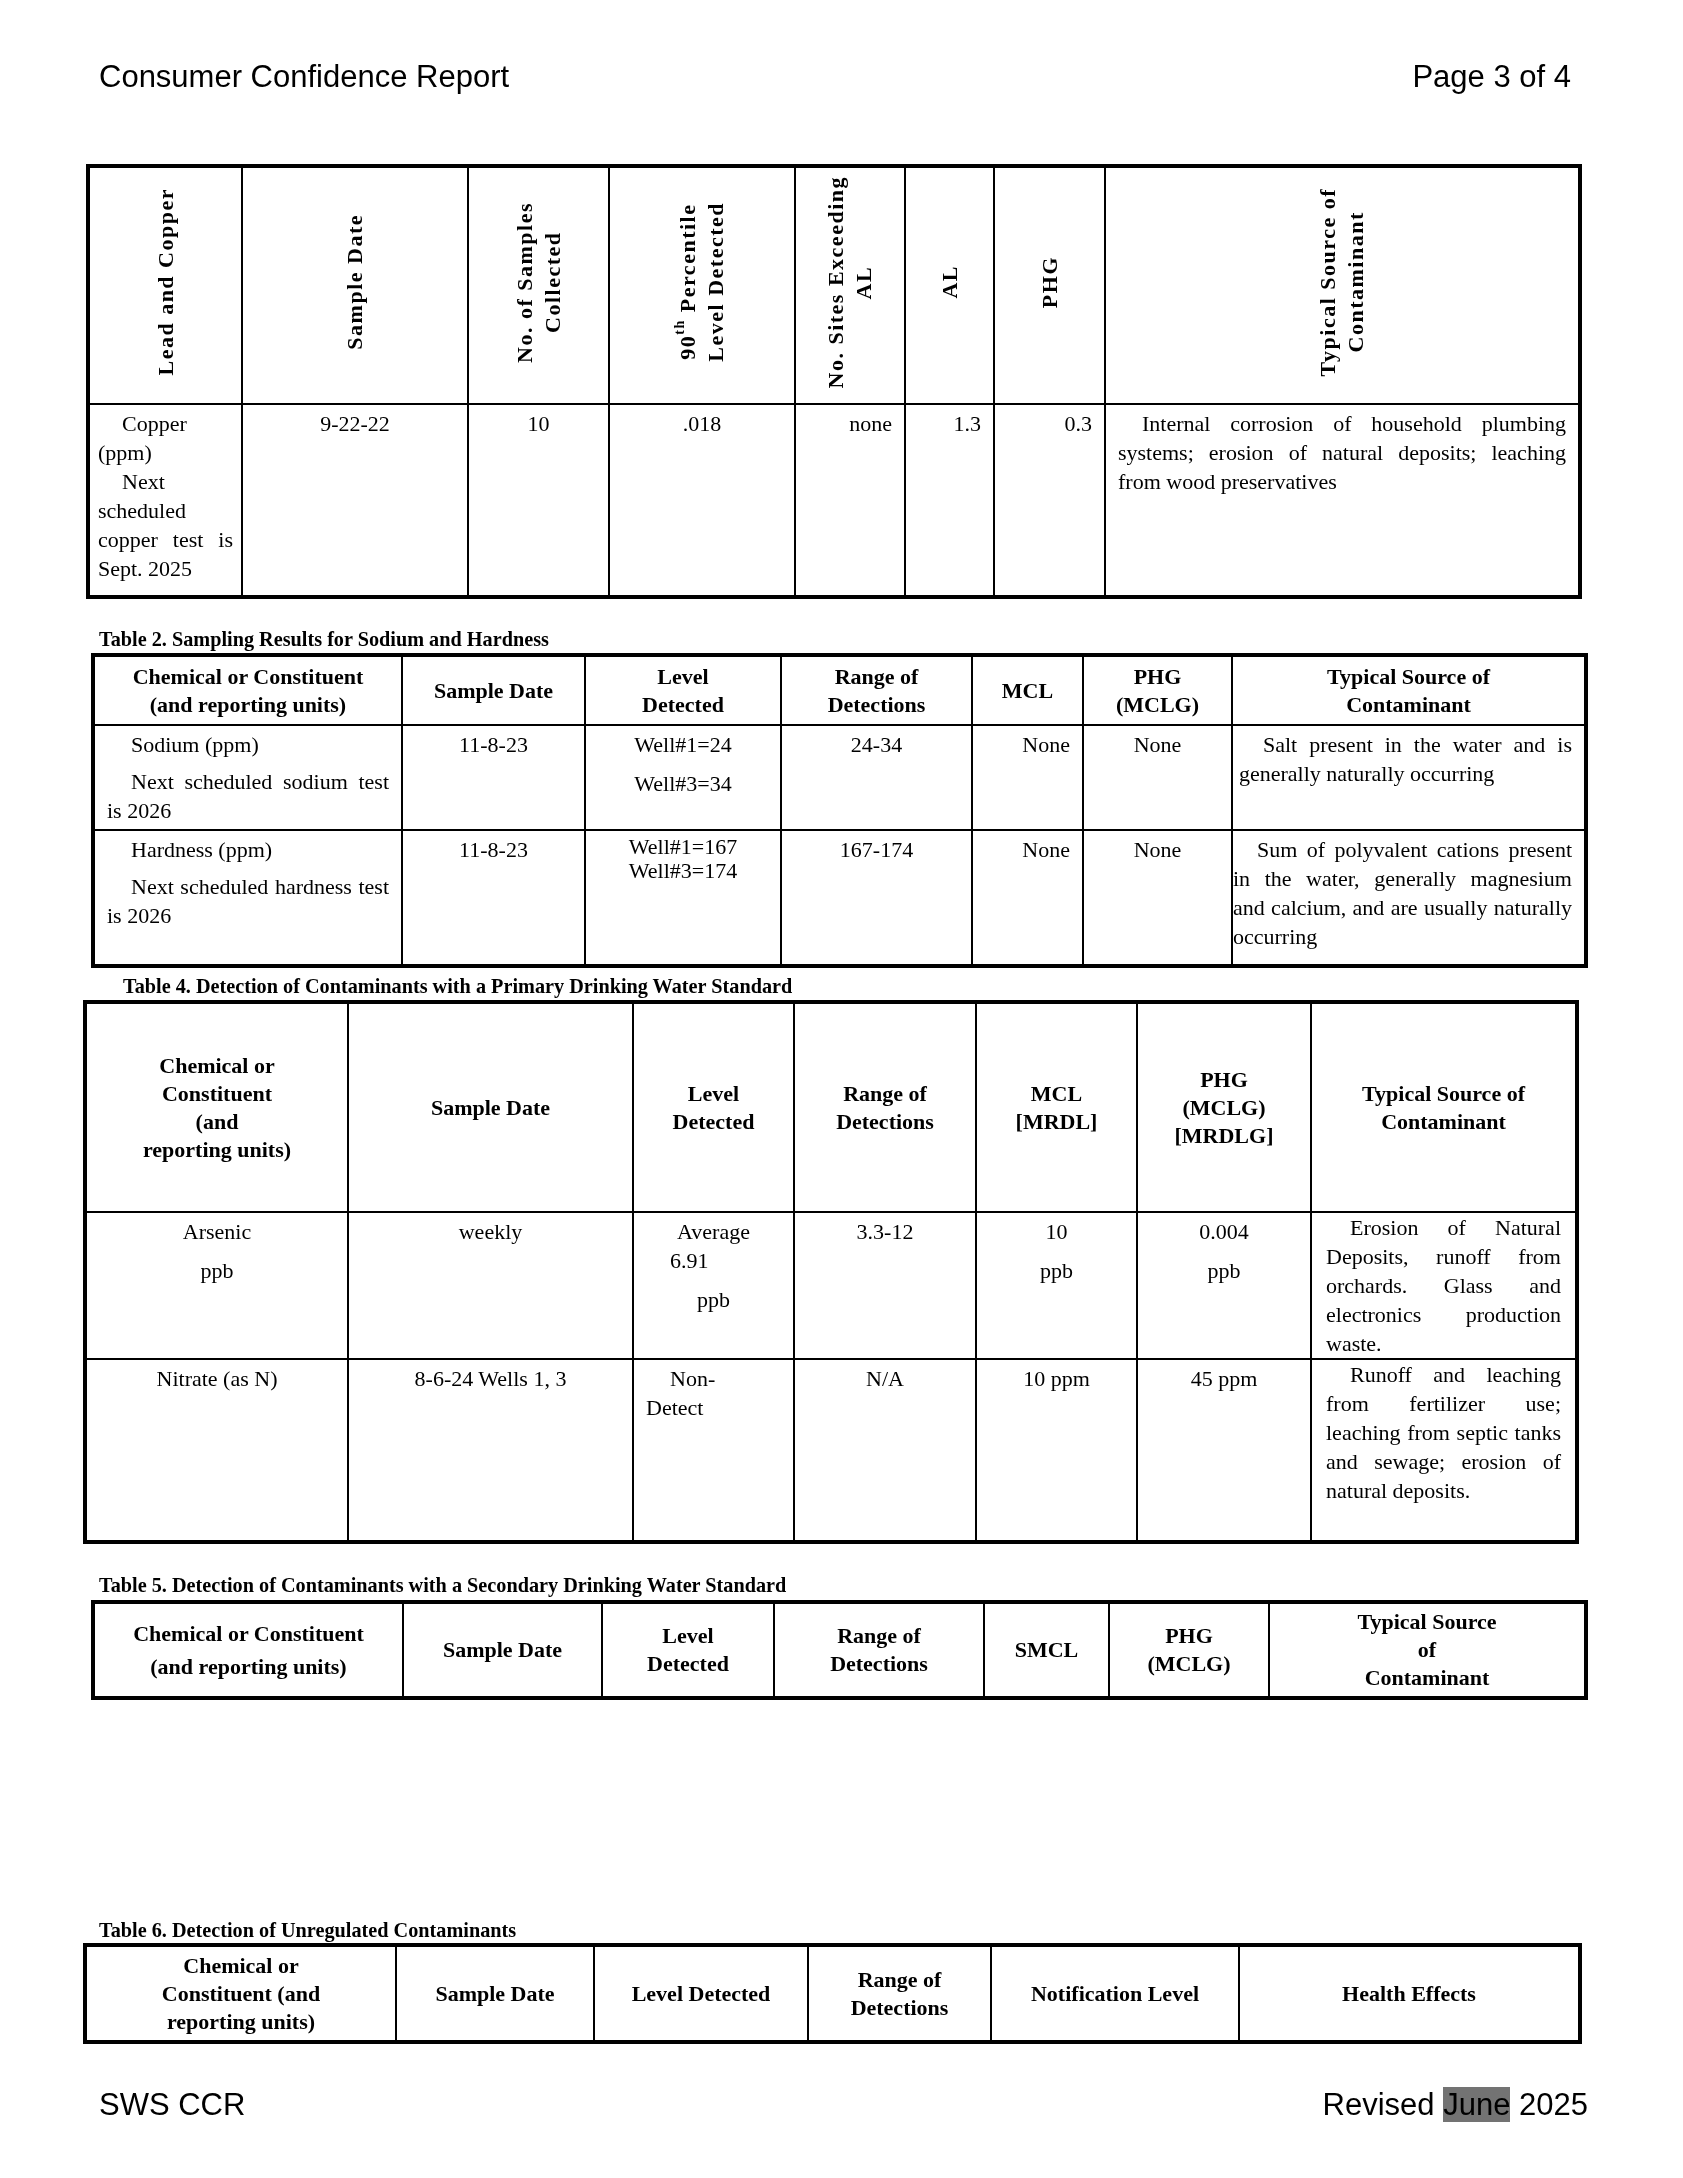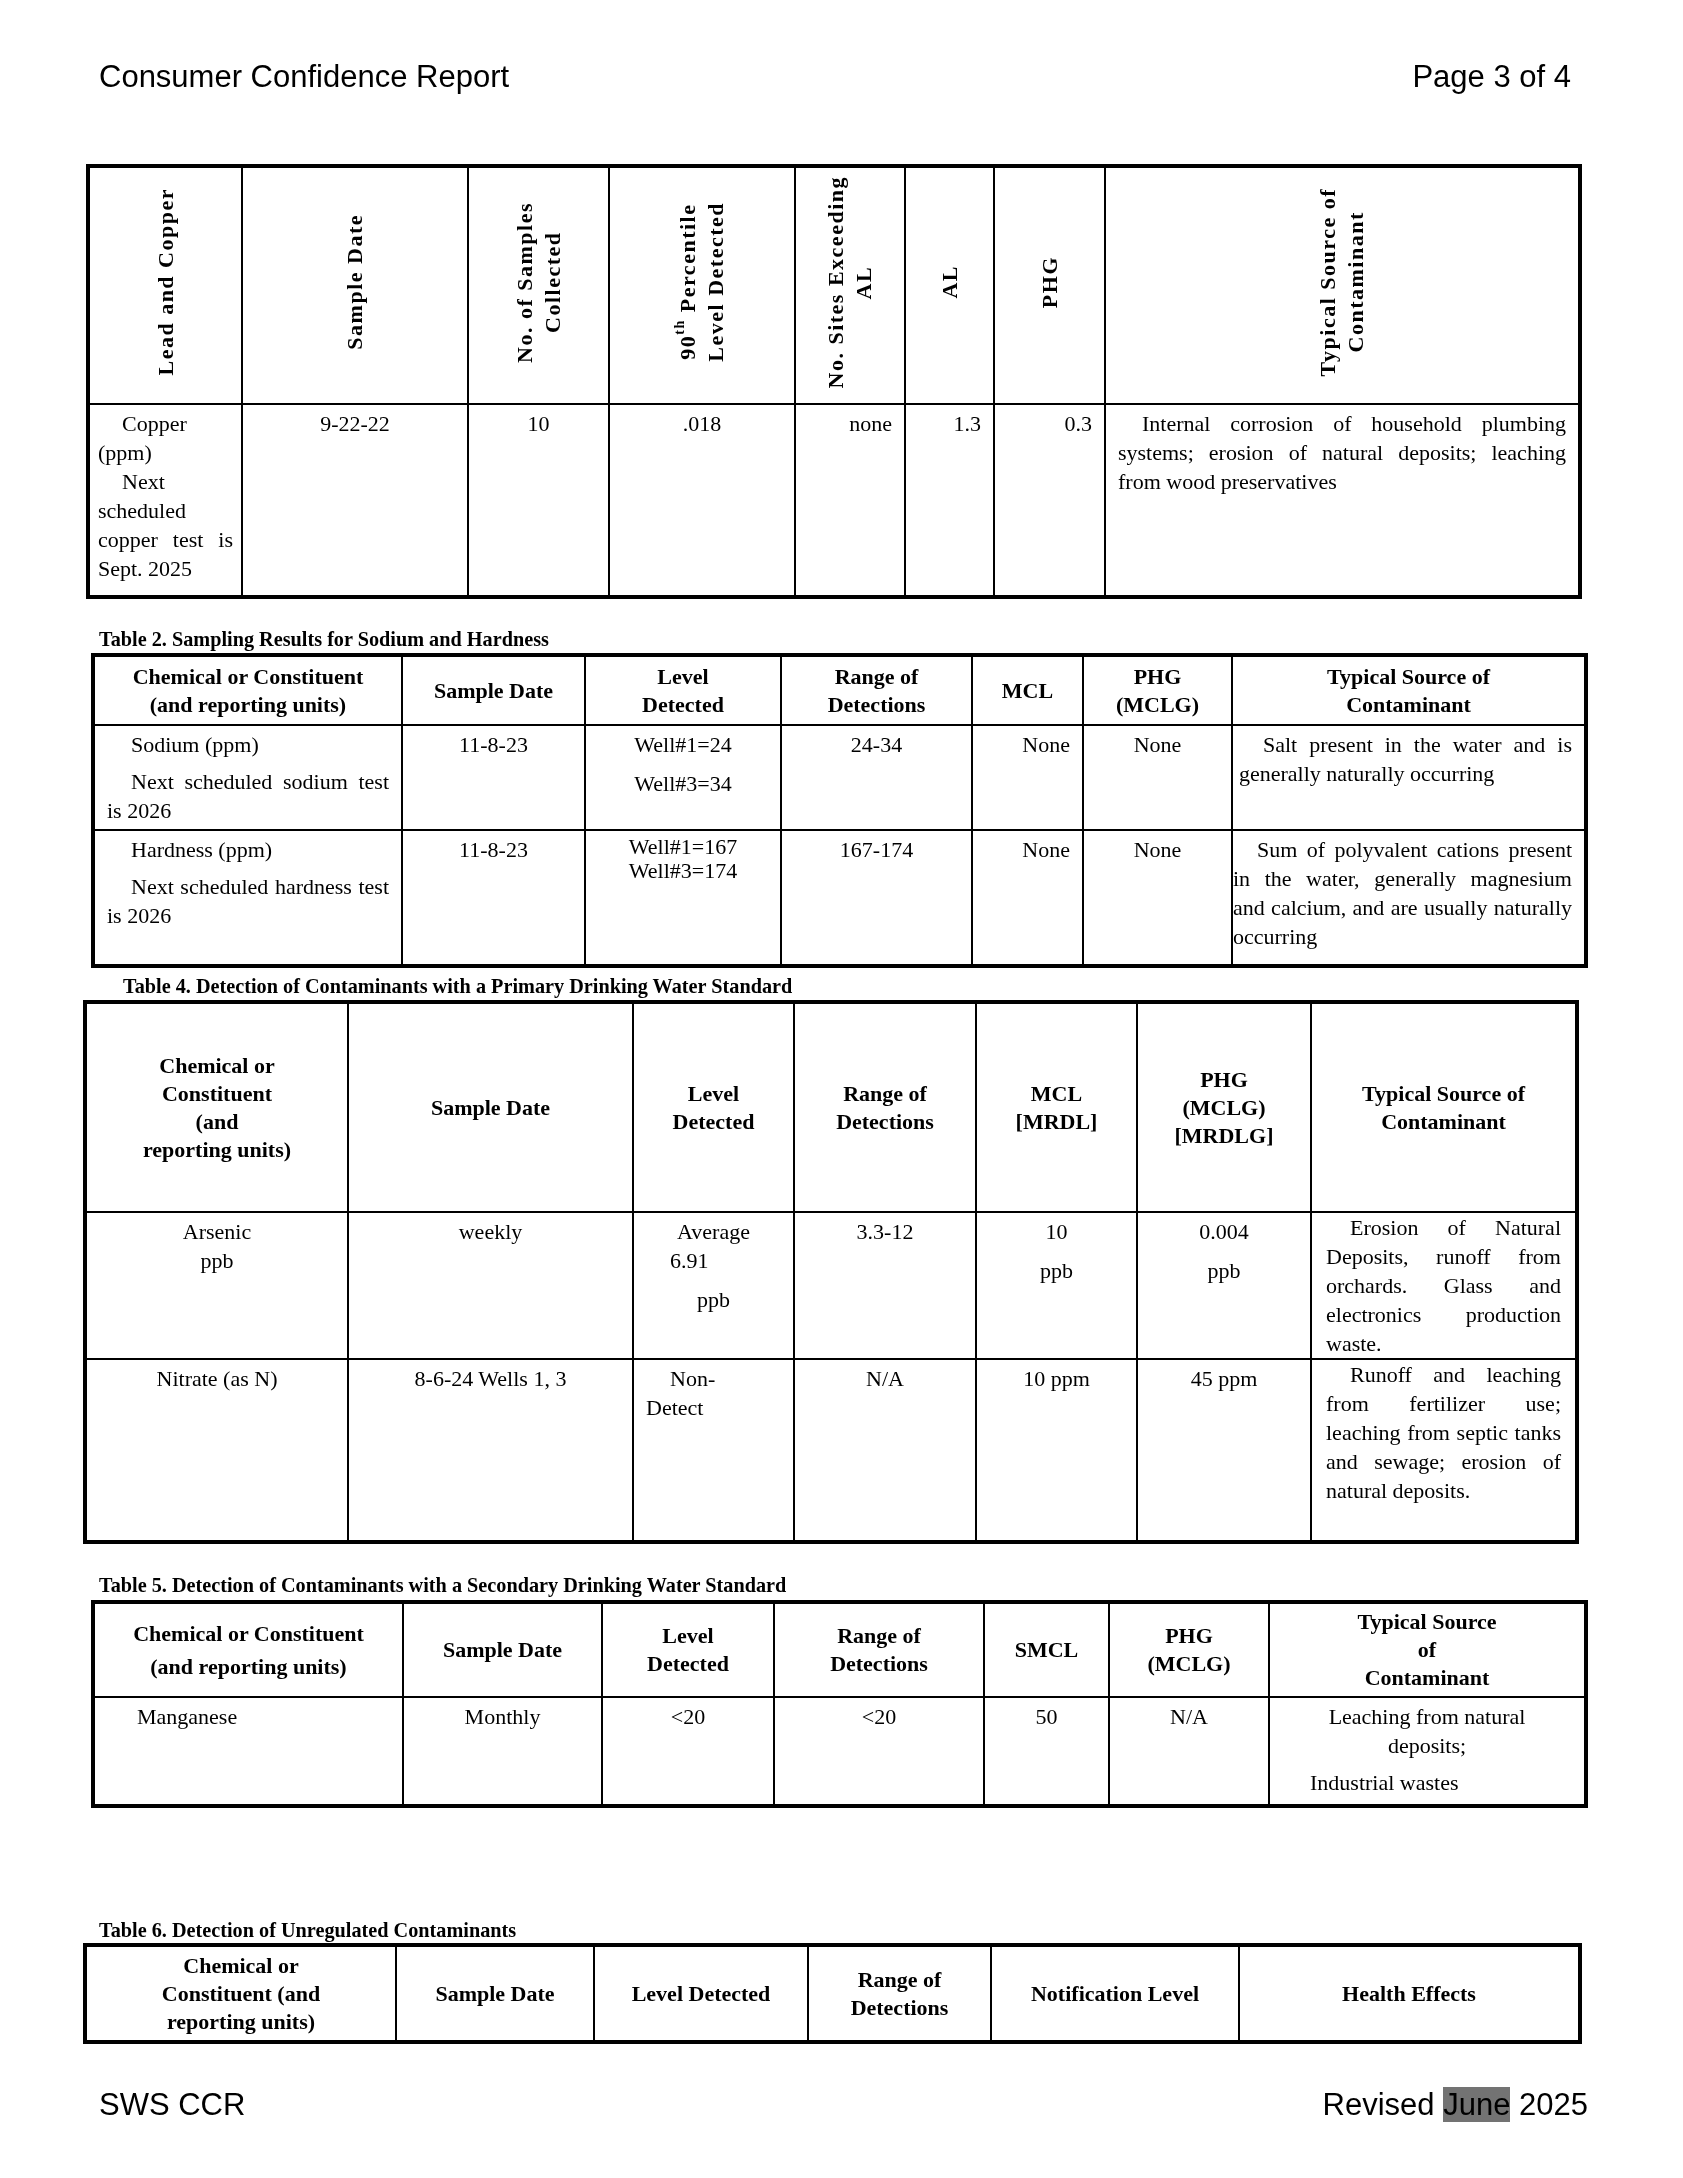--- a/index.html
+++ b/index.html
@@ -133,21 +133,21 @@
     <th><span>Chemical or</span><br><span>Constituent</span><br><span>(and</span><br><span>reporting units)</span></th>
     <th>Sample Date</th>
     <th><span>Level</span><br><span>Detected</span></th>
     <th><span>Range of</span><br><span>Detections</span></th>
     <th><span>MCL</span><br><span>[MRDL]</span></th>
     <th><span>PHG</span><br><span>(MCLG)</span><br><span>[MRDLG]</span></th>
     <th><span>Typical Source of</span><br><span>Contaminant</span></th>
   </tr>
   <tr class="thickrow" style="height:146px">
     <td class="c">
-      <div style="">Arsenic</div>
+      <div style="margin-bottom:10px;">Arsenic</div>
       <div>ppb</div>
     </td>
     <td class="c">weekly</td>
     <td class="c">
       <div>Average</div>
       <div style="text-align:left; padding-left:24px; margin-bottom:10px;">6.91</div>
       <div>ppb</div>
     </td>
     <td class="c">3.3-12</td>
     <td class="c">
@@ -189,32 +189,20 @@
   <tbody>
       <tr style="height:93px">
     <th style="line-height:33px;"><span>Chemical or Constituent</span><br><span>(and reporting units)</span></th>
     <th>Sample Date</th>
     <th><span>Level</span><br><span>Detected</span></th>
     <th><span>Range of</span><br><span>Detections</span></th>
     <th>SMCL</th>
     <th><span>PHG</span><br><span>(MCLG)</span></th>
     <th><span>Typical Source</span><br><span>of</span><br><span>Contaminant</span></th>
   </tr>
-  <tr class="thickrow" style="height:109px">
-    <td style="padding-left:42px;">Manganese</td>
-    <td class="c">Monthly</td>
-    <td class="c">&lt;20</td>
-    <td class="c">&lt;20</td>
-    <td class="c">50</td>
-    <td class="c">N/A</td>
-    <td class="c">
-      <div style="padding:0 30px; margin-bottom:8px;">Leaching from natural deposits;</div>
-      <div style="text-align:left; padding-left:28px;">Industrial wastes</div>
-    </td>
-  </tr>
 </tbody>
   </table>
 
 <div class="caption" style="left:99px; top:1917px;">Table 6.  Detection of Unregulated Contaminants</div>
 <table class="t" style="left:83px; top:1943px; width:1494px;">
   <colgroup>
     <col style="width:311px">
       <col style="width:198px">
       <col style="width:214px">
       <col style="width:183px">

